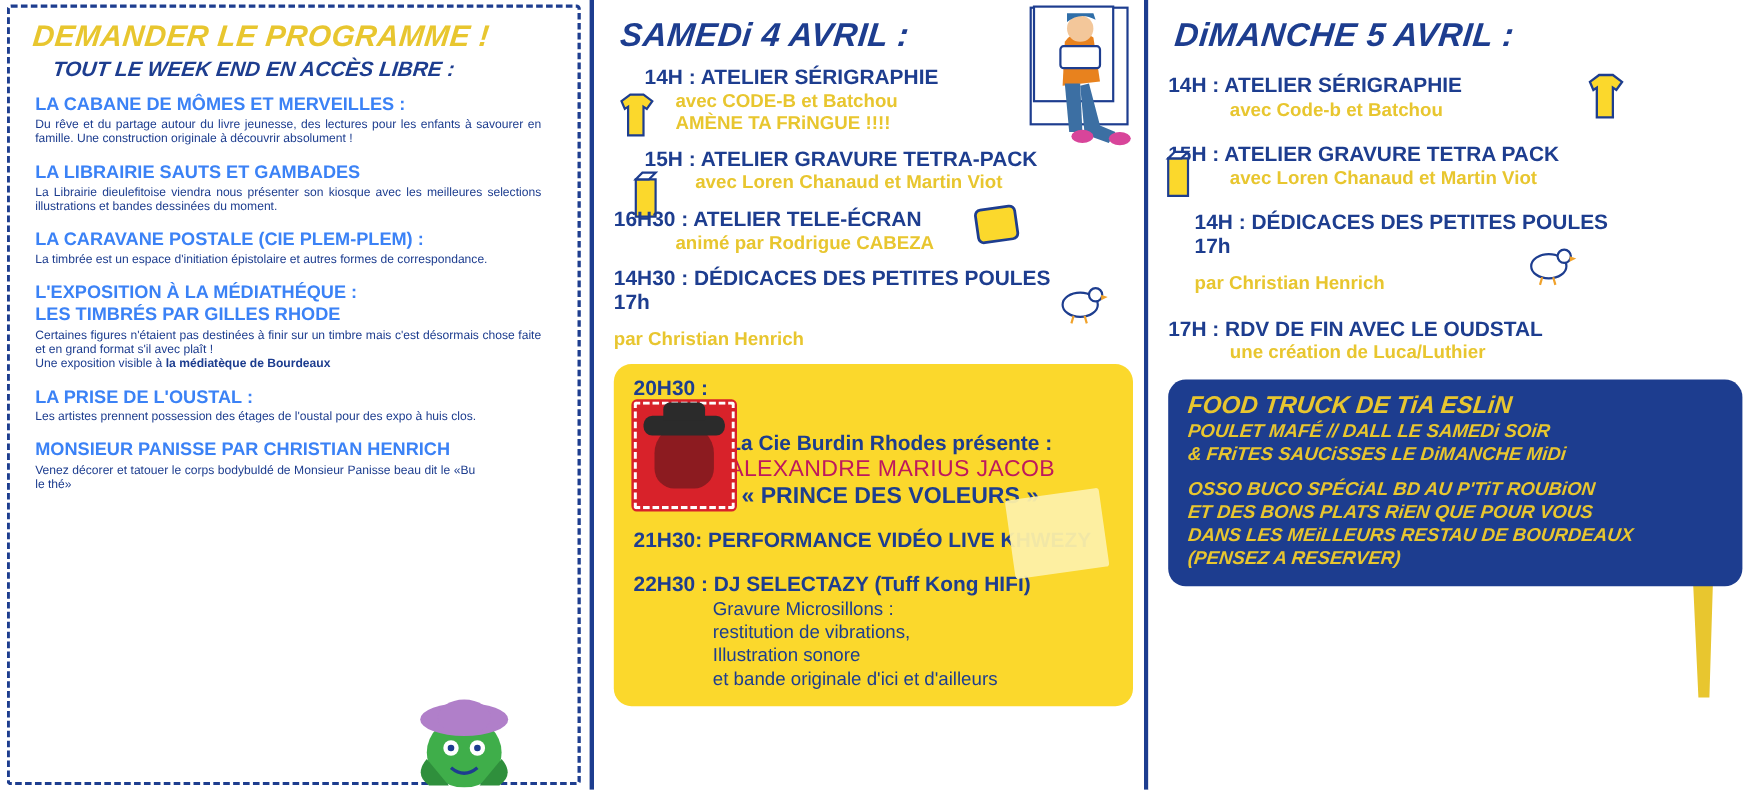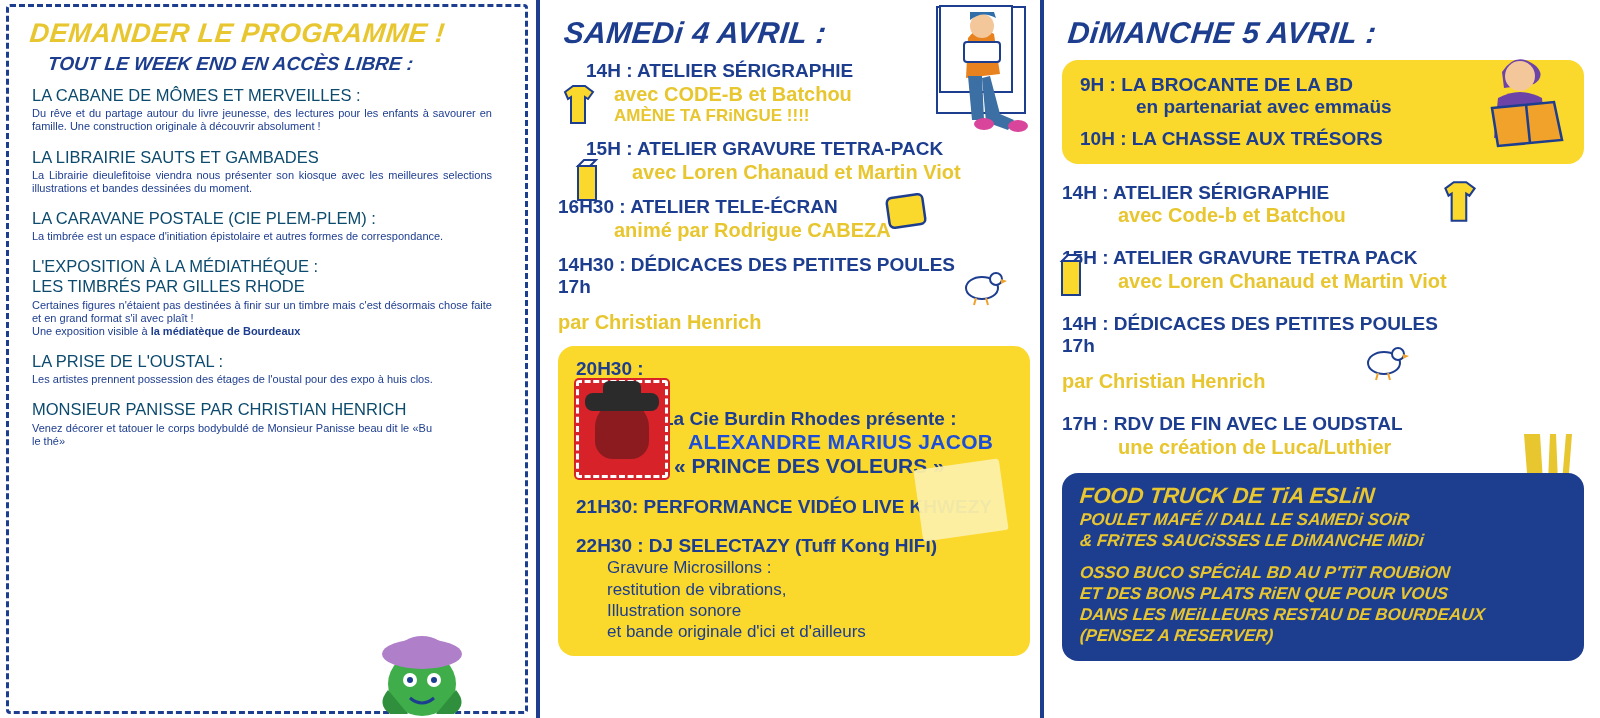--- a/index.html
+++ b/index.html
@@ -70,22 +70,22 @@
     font-weight:bold;
     font-size:30px;
     font-style:italic;
     letter-spacing:.5px;
     margin:10px 0 10px 6px;
     transform:skewX(-6deg);
   }
 
   .blk{margin:0 0 13px 18px;}
   .blk-title{
-    color:#0c4a6e;
-    font-weight:normal;
+    color:#3b82f6;
+    font-weight:bold;
     font-size:16.5px;
     line-height:1.22;
     margin-bottom:2px;
   }
   .blk-body{
     color:#1d3d8f;
     font-size:11px;
     line-height:1.2;
     text-align:justify;
     max-width:460px;
@@ -96,21 +96,21 @@
   .item{margin:0 0 12px 0;position:relative;}
   .it-main{
     color:#1d3d8f;
     font-weight:bold;
     font-size:19px;
     line-height:1.15;
   }
   .it-sub{
     color:#e8c62f;
     font-weight:bold;
-    font-size:20px;
+    font-size:17px;
     line-height:1.2;
   }
   .it-sub2{
     color:#e8c62f;
     font-weight:bold;
     font-size:17px;
     line-height:1.2;
   }
   .ind-1{margin-left:28px;}
   .ind-2{margin-left:56px;}
@@ -125,23 +125,23 @@
     margin:6px 0 14px 0;
     position:relative;
   }
   .box-yellow .it-main{color:#1d3d8f;}
 
   .spect-label{
     color:#1d3d8f;font-weight:bold;font-size:19px;
   }
   .spect-word{color:#1d3d8f;font-weight:normal;font-size:14px;}
   .spect-line1{color:#1d3d8f;font-weight:bold;font-size:19px;margin-left:86px;}
-  .spect-line2{color:#1d4ed8;font-weight:bold;font-size:21px;margin-left:112px;letter-spacing:.3px;}
+  .spect-line2{color:#be185d;font-weight:normal;font-size:21px;margin-left:86px;letter-spacing:.3px;}
   .spect-line3{color:#1d3d8f;font-weight:bold;font-size:21px;margin-left:98px;}
-  .dj-note{color:#1d3d8f;font-size:17px;line-height:1.25;margin-left:31px;}
+  .dj-note{color:#1d3d8f;font-size:17px;line-height:1.25;margin-left:72px;}
 
   
   .box-blue{
     background:#1d3d8f;
     border-radius:16px;
     padding:10px 16px 14px 18px;
     margin-top:14px;
     color:#fbd82c;
     position:relative;
   }
@@ -342,51 +342,39 @@
 Illustration sonore
   et bande originale d'ici et d'ailleurs</div>
     </div>
 
   </div>
 
   <div class="col col-right">
 
     <div class="day-title">DiMANCHE 5 AVRIL :</div>
 
-    <div class="box-yellow" style="padding-top:14px;">
-      <div class="it-main">9H :  LA BROCANTE DE LA BD</div>
-      <div class="it-main ind-2" style="font-weight:bold">en partenariat avec emmaüs</div>
-      <div class="it-main" style="margin-top:10px;">10H : LA CHASSE AUX TRÉSORS</div>
-      <svg class="ill" style="right:6px;top:-18px;width:120px;height:120px;" viewBox="0 0 120 120">
-        <path d="M44 30 q14 -22 34 -6 q10 10 -2 18 l-30 4z" fill="#6e43a8"></path>
-        <circle cx="62" cy="34" r="15" fill="#f3c79a"></circle>
-        <path d="M40 56 q22 -12 44 0 l4 40 -52 0z" fill="#6e43a8"></path>
-        <path d="M34 66 L96 60 L104 98 L40 104z" fill="#f0a22b" stroke="#1d3d8f" stroke-width="2.5"></path>
-        <path d="M68 62 L72 101" stroke="#1d3d8f" stroke-width="2.5"></path>
-      </svg>
-    </div>
 
     <div class="item" style="margin-top:18px;">
       <div class="it-main">14H : ATELIER SÉRIGRAPHIE</div>
       <div class="it-sub ind-2">avec Code-b et Batchou</div>
       <svg class="ill" style="right:104px;top:-4px;" width="40" height="48" viewBox="0 0 38 46">
         <path d="M5 10 L13 4 h12 l8 6 -5 7 -3 -2 v26 h-14 v-26 l-3 2z" fill="#fbd82c" stroke="#1d3d8f" stroke-width="2"></path>
       </svg>
     </div>
 
     <div class="item" style="margin-top:20px;">
       <div class="it-main">15H : ATELIER GRAVURE TETRA PACK</div>
       <div class="it-sub ind-2">avec Loren Chanaud et Martin Viot</div>
       <svg class="ill" style="left:-6px;top:6px;" width="30" height="48" viewBox="0 0 30 48">
         <path d="M6 8 h18 v34 h-18z" fill="#fbd82c" stroke="#1d3d8f" stroke-width="2"></path>
         <path d="M6 8 l6 -6 h12 l-6 6z" fill="#fff" stroke="#1d3d8f" stroke-width="2"></path>
       </svg>
     </div>
 
-    <div class="item" style="margin-top:20px;">
+    <div class="item" style="margin-top:20px;margin-left:24px;">
       <div class="it-main">14H : DÉDICACES DES PETITES POULES</div>
       <div class="row-inline">
         <span class="it-main">17h</span>
         <span class="it-sub">par Christian Henrich</span>
       </div>
       <svg class="ill goose" style="left:300px;top:30px;" viewBox="0 0 48 38">
         <ellipse cx="22" cy="20" rx="16" ry="11" fill="#fff" stroke="#1d3d8f" stroke-width="2"></ellipse>
         <circle cx="36" cy="11" r="6" fill="#fff" stroke="#1d3d8f" stroke-width="2"></circle>
         <path d="M41 11 l6 2 -6 3z" fill="#f0a22b"></path>
         <path d="M16 30 l-2 7 M26 30 l2 7" stroke="#f0a22b" stroke-width="2"></path>

